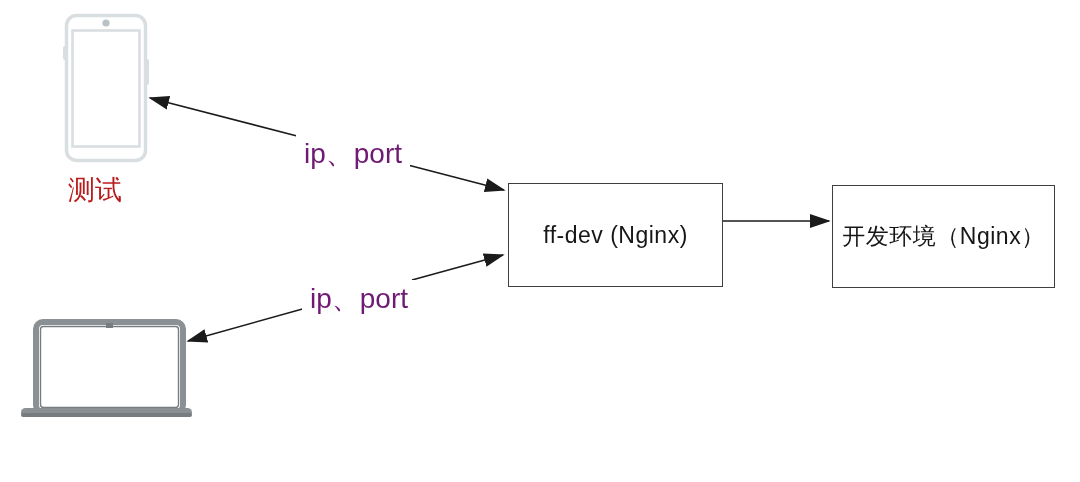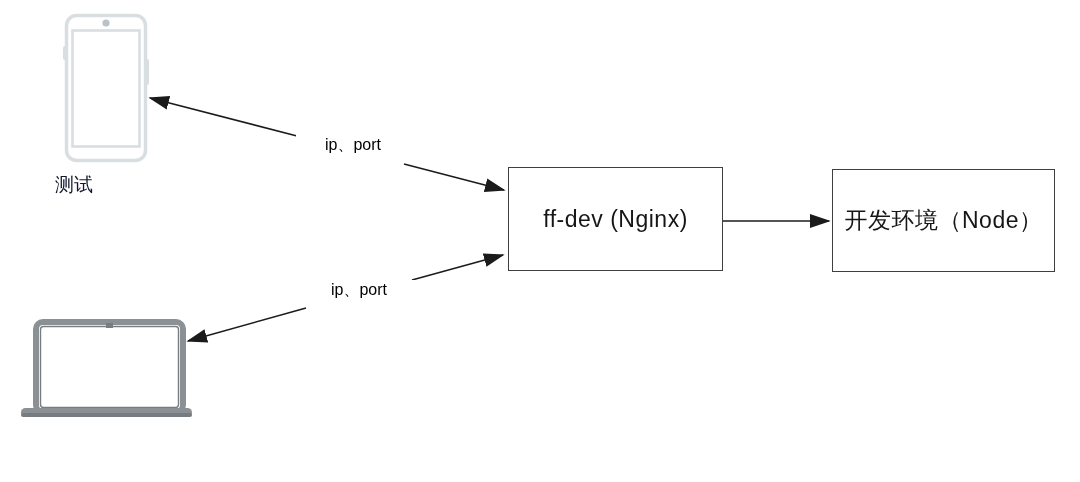--- a/index.html
+++ b/index.html
@@ -24,36 +24,38 @@
     position: absolute;
     background: #ffffff;
     border: 1.5px solid #3f3f3f;
     display: flex;
     align-items: center;
     justify-content: center;
     font-size: 23px;
     color: #161616;
     letter-spacing: 0.5px;
     box-sizing: border-box;
+    margin-top: 16px;
   }
   .box-nginx { left: 508px; top: 167px; width: 215px; height: 104px; }
   .box-node  { left: 832px; top: 169px; width: 223px; height: 103px; }
   .diagram-label {
     position: absolute;
-    font-size: 19px;
-    color: #0f172a;
+    font-size: 27px;
+    color: #b91c1c;
+    text-align: center;
     white-space: nowrap;
   }
   .label-test    { left: 55px;  top: 172px; width: 80px; }
   .label-product { left: 66px;  top: 438px; width: 80px; }
   .label-dev     { left: 883px; top: 293px; width: 120px; }
   .edge-label {
     position: absolute;
-    font-size: 16px;
-    color: #000000;
+    font-size: 28px;
+    color: #701a75;
     text-align: center;
     white-space: nowrap;
     background: #ffffff;
     padding: 0 4px;
   }
   .edge-label-top    { left: 296px; top: 135px; width: 106px; }
   .edge-label-bottom { left: 302px; top: 280px; width: 106px; }
   .device {
     position: absolute;
   }
@@ -112,21 +114,21 @@
       <rect x="3" y="90" width="171" height="9" rx="4.5" fill="#8a9093"></rect>
       <rect x="3" y="95" width="171" height="4" rx="2" fill="#767c7f"></rect>
     </svg>
   </div>
 
   <div class="node-box box-nginx">
     <span>ff-dev (Nginx)</span>
   </div>
 
   <div class="node-box box-node">
-    <span>开发环境（Node）</span>
+    <span>开发环境（Nginx）</span>
   </div>
 
   <div class="diagram-label label-test">测试</div>
 
 
 
   <div class="edge-label edge-label-top">ip、port</div>
 
   <div class="edge-label edge-label-bottom">ip、port</div>
 

